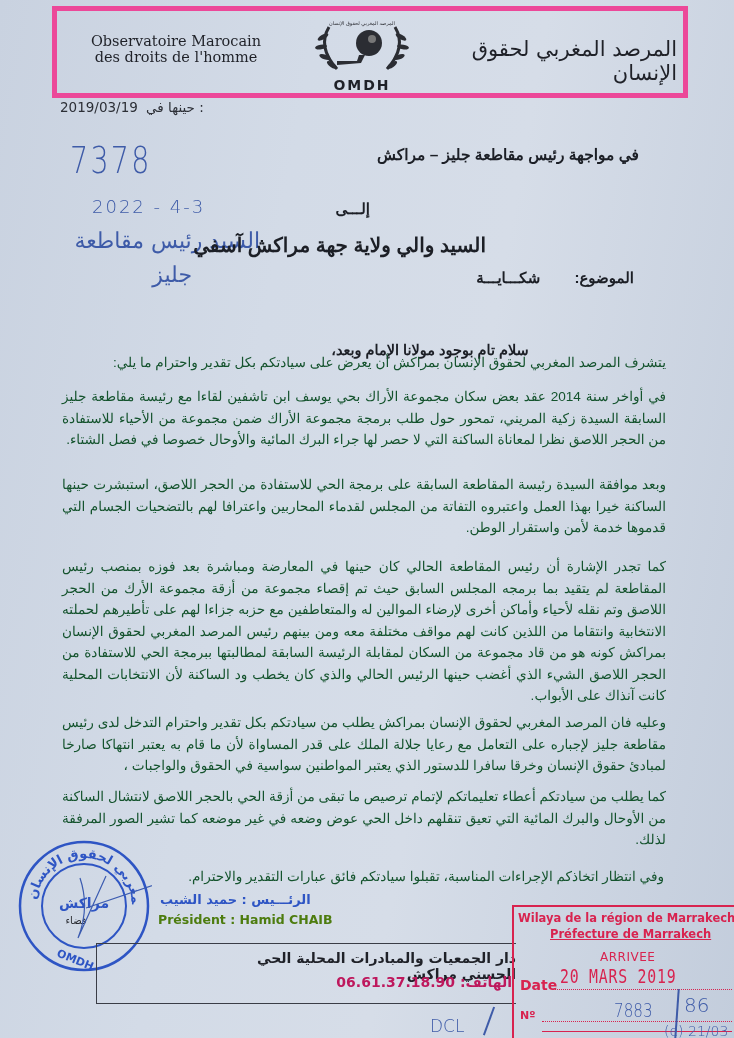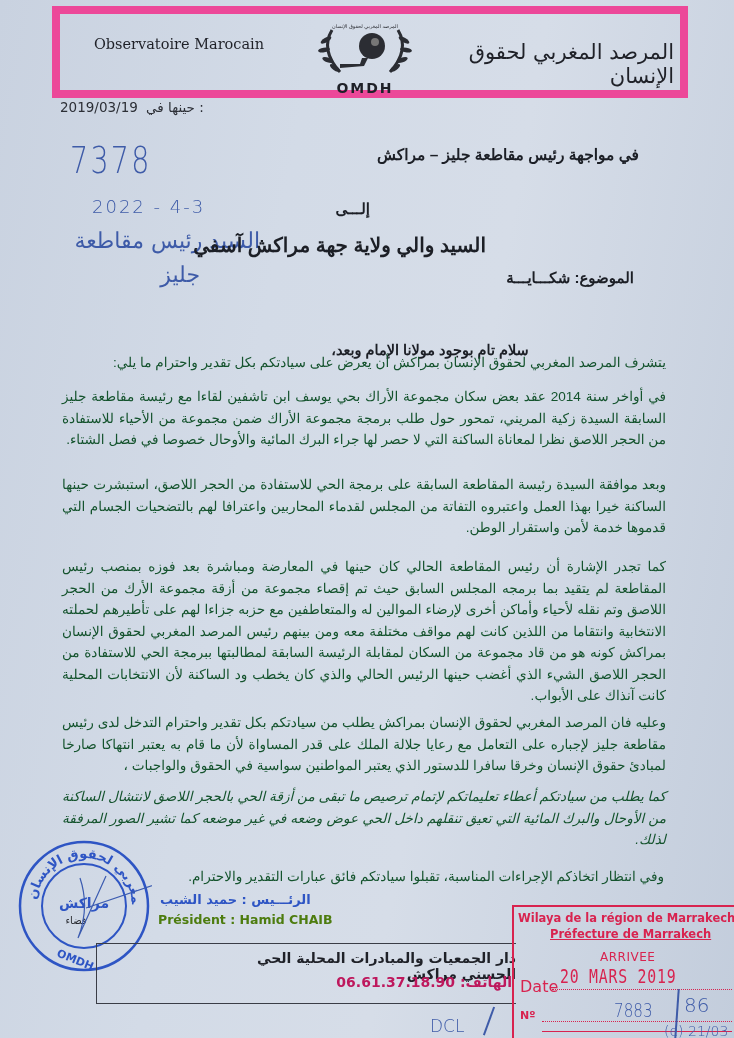--- a/index.html
+++ b/index.html
@@ -6,21 +6,21 @@
     body {
       width: 734px; height: 1038px; overflow: hidden; position: relative;
       background: linear-gradient(100deg, #c9d2e0 0%, #d3dbe7 35%, #d6dde8 60%, #c3cddc 100%);
       font-family: "DejaVu Sans", sans-serif;
       color: #1c1f26;
     }
     .abs { position: absolute; }
     
     .letterhead {
       left: 52px; top: 6px; width: 636px; height: 92px;
-      border: 8px solid #ec4899; box-sizing: border-box;
+      border: 5px solid #ec4899; box-sizing: border-box;
     }
     .lh-fr {
       left: 4px; top: 22px; width: 230px; text-align: center;
       font-family: "DejaVu Serif", serif; font-size: 14.5px; line-height: 16px; color: #1f2128;
     }
     .lh-logo { left: 250px; top: 6px; width: 110px; height: 82px; }
     .lh-logo-text {
       left: 0; top: 60px; width: 110px; text-align: center;
       font-family: "DejaVu Sans", sans-serif; font-weight: bold; font-size: 14px; letter-spacing: 2px; color: #1f2128;
     }
@@ -49,33 +49,34 @@
     .address-l1 { right: 0px; top: 6px; width: 300px; font-size: 14px; font-weight: bold; direction: rtl; text-align: right; color: #1f2128; }
     .address-l2 { right: 4px; top: 30px; font-size: 14px; font-weight: bold; direction: rtl; color: #be185d; }
     
     .recv {
       left: 512px; top: 905px; width: 222px; height: 133px; color: #d8234f;
       border-left: 2px solid #d8234f; border-top: 2px solid #d8234f; box-sizing: border-box;
     }
     .recv-l1 { left: 4px; top: 4px; font-size: 11.5px; font-weight: bold; white-space: nowrap; }
     .recv-l2 { left: 36px; top: 20px; font-size: 11.5px; font-weight: bold; white-space: nowrap; text-decoration: underline; }
     .recv-arrive { left: 86px; top: 43px; font-size: 12px; font-weight: normal; letter-spacing: 0.5px; }
-    .recv-date-label { left: 6px; top: 70px; font-size: 16px; font-weight: normal; text-align: right; }
+    .recv-date-label { left: 6px; top: 70px; font-size: 14px; font-weight: bold; text-align: right; }
     .recv-date-val { left: 46px; top: 58px; font-family: "DejaVu Sans Mono", monospace; font-size: 19px; letter-spacing: 1px; transform: scaleX(0.78); transform-origin: left center; white-space: nowrap; }
     .recv-dots1 { left: 38px; top: 82px; width: 180px; border-bottom: 1.5px dotted #d8234f; }
     .recv-no-label { left: 6px; top: 102px; font-size: 11px; font-weight: bold; }
     .recv-dots2 { left: 28px; top: 114px; width: 190px; border-bottom: 1.5px dotted #d8234f; }
     .recv-line3 { left: 28px; top: 124px; width: 190px; border-bottom: 1.5px solid #d8234f; }
   </style>
 </head>
 <body>
 
 <div class="abs letterhead">
   <div class="abs lh-fr">
     <div>Observatoire Marocain</div>
+    <div>des droits de l'homme</div>
   </div>
   <div class="abs lh-logo">
     <svg width="110" height="62" viewBox="0 0 110 62">
       <path d="M22 10 Q10 30 30 52" fill="none" stroke="#2b2d33" stroke-width="3"></path>
       <path d="M88 10 Q100 30 80 52" fill="none" stroke="#2b2d33" stroke-width="3"></path>
       <g fill="#2b2d33">
         <ellipse cx="16" cy="20" rx="6" ry="2.4" transform="rotate(-30 16 20)"></ellipse>
         <ellipse cx="14" cy="30" rx="6" ry="2.4" transform="rotate(-10 14 30)"></ellipse>
         <ellipse cx="18" cy="40" rx="6" ry="2.4" transform="rotate(20 18 40)"></ellipse>
         <ellipse cx="25" cy="48" rx="6" ry="2.4" transform="rotate(35 25 48)"></ellipse>
@@ -95,37 +96,37 @@
 </div>
 
 <div class="abs date-line">
   <span>2019/03/19</span>
   <span style="direction:rtl;margin-left:4px;">حينها في :</span>
 </div>
 
 <div class="abs hand" style="left:70px;top:138px;font-size:38px;letter-spacing:3px;transform:scaleX(0.75);transform-origin:left top;">7378</div>
 <div class="abs hand" style="left:92px;top:196px;font-size:18px;letter-spacing:2px;">2022 - 4-3</div>
 <div class="abs hand rtl" style="left:0px;top:228px;width:212px;font-size:22px;margin-left:48px;">السيد رئيس مقاطعة</div>
-<div class="abs hand rtl" style="left:120px;top:262px;width:80px;font-size:22px;">جليز</div>
+<div class="abs hand rtl" style="left:112px;top:262px;width:80px;font-size:22px;">جليز</div>
 
 <div class="abs heading rtl" style="right:95px;top:146px;font-size:15.5px;">في مواجهة رئيس مقاطعة جليز – مراكش</div>
 <div class="abs heading rtl" style="left:330px;top:200px;width:40px;font-size:15px;">إلـــى</div>
 <div class="abs heading rtl" style="right:248px;top:233px;font-size:20px;">السيد والي ولاية جهة مراكش آسفي</div>
 <div class="abs heading rtl" style="right:100px;top:269px;font-size:15px;">
   <span>الموضوع:</span>
-  <span style="margin-right:0;text-align:center;">شكـــايـــة</span>
+  <span style="margin-right:30px;text-align:center;">شكـــايـــة</span>
 </div>
 <div class="abs heading rtl" style="left:260px;top:317px;width:340px;text-align:center;font-size:14.5px;margin-top:25px;">سلام تام بوجود مولانا الإمام وبعد،</div>
 
 <div class="abs para" style="top:352px;">يتشرف المرصد المغربي لحقوق الإنسان بمراكش أن يعرض على سيادتكم بكل تقدير واحترام ما يلي:</div>
 <div class="abs para" style="top:386px;">في أواخر سنة 2014 عقد بعض سكان مجموعة الأراك بحي يوسف ابن تاشفين لقاءا مع رئيسة مقاطعة جليز السابقة السيدة زكية المريني، تمحور حول طلب برمجة مجموعة الأراك ضمن مجموعة من الأحياء للاستفادة من الحجر اللاصق نظرا لمعاناة الساكنة التي لا حصر لها جراء البرك المائية والأوحال خصوصا في فصل الشتاء.</div>
 <div class="abs para" style="top:474px;">وبعد موافقة السيدة رئيسة المقاطعة السابقة على برمجة الحي للاستفادة من الحجر اللاصق، استبشرت حينها الساكنة خيرا بهذا العمل واعتبروه التفاتة من المجلس لقدماء المحاربين واعترافا لهم بالتضحيات الجسام التي قدموها خدمة لأمن واستقرار الوطن.</div>
 <div class="abs para" style="top:556px;">كما تجدر الإشارة أن رئيس المقاطعة الحالي كان حينها في المعارضة ومباشرة بعد فوزه بمنصب رئيس المقاطعة لم يتقيد بما برمجه المجلس السابق حيث تم إقصاء مجموعة من أزقة مجموعة الأرك من الحجر اللاصق وتم نقله لأحياء وأماكن أخرى لإرضاء الموالين له والمتعاطفين مع حزبه جزاءا لهم على تأطيرهم لحملته الانتخابية وانتقاما من اللذين كانت لهم مواقف مختلفة معه ومن بينهم رئيس المرصد المغربي لحقوق الإنسان بمراكش كونه هو من قاد مجموعة من السكان لمقابلة الرئيسة السابقة لمطالبتها ببرمجة الحي للاستفادة من الحجر اللاصق الشيء الذي أغضب حينها الرئيس الحالي والذي كان يخطب ود الساكنة لأن الانتخابات المحلية كانت آنذاك على الأبواب.</div>
 <div class="abs para" style="top:712px;">وعليه فان المرصد المغربي لحقوق الإنسان بمراكش يطلب من سيادتكم بكل تقدير واحترام التدخل لدى رئيس مقاطعة جليز لإجباره على التعامل مع رعايا جلالة الملك على قدر المساواة لأن ما قام به يعتبر انتهاكا صارخا لمبادئ حقوق الإنسان وخرقا سافرا للدستور الذي يعتبر المواطنين سواسية في الحقوق والواجبات ،</div>
-<div class="abs para" style="top:786px;font-style:italic;">كما يطلب من سيادتكم أعطاء تعليماتكم لإتمام ترصيص ما تبقى من أزقة الحي بالحجر اللاصق لانتشال الساكنة من الأوحال والبرك المائية التي تعيق تنقلهم داخل الحي عوض وضعه في غير موضعه كما تشير الصور المرفقة لذلك.</div>
+<div class="abs para" style="top:786px;">كما يطلب من سيادتكم أعطاء تعليماتكم لإتمام ترصيص ما تبقى من أزقة الحي بالحجر اللاصق لانتشال الساكنة من الأوحال والبرك المائية التي تعيق تنقلهم داخل الحي عوض وضعه في غير موضعه كما تشير الصور المرفقة لذلك.</div>
 <div class="abs para" style="top:866px;left:160px;width:504px;">وفي انتظار اتخاذكم الإجراءات المناسبة، تقبلوا سيادتكم فائق عبارات التقدير والاحترام.</div>
 
 <div class="abs seal">
   <svg width="136" height="136" viewBox="0 0 136 136">
     <circle cx="68" cy="68" r="64" fill="none" stroke="#2e55c4" stroke-width="2.5"></circle>
     <circle cx="68" cy="68" r="42" fill="none" stroke="#2e55c4" stroke-width="2"></circle>
     <defs>
         <path id="arc" d="M20 68 A48 48 0 0 1 116 68"></path>
       </defs>
     <text font-size="13" fill="#2e55c4" font-weight="bold" font-family="DejaVu Sans, sans-serif">

